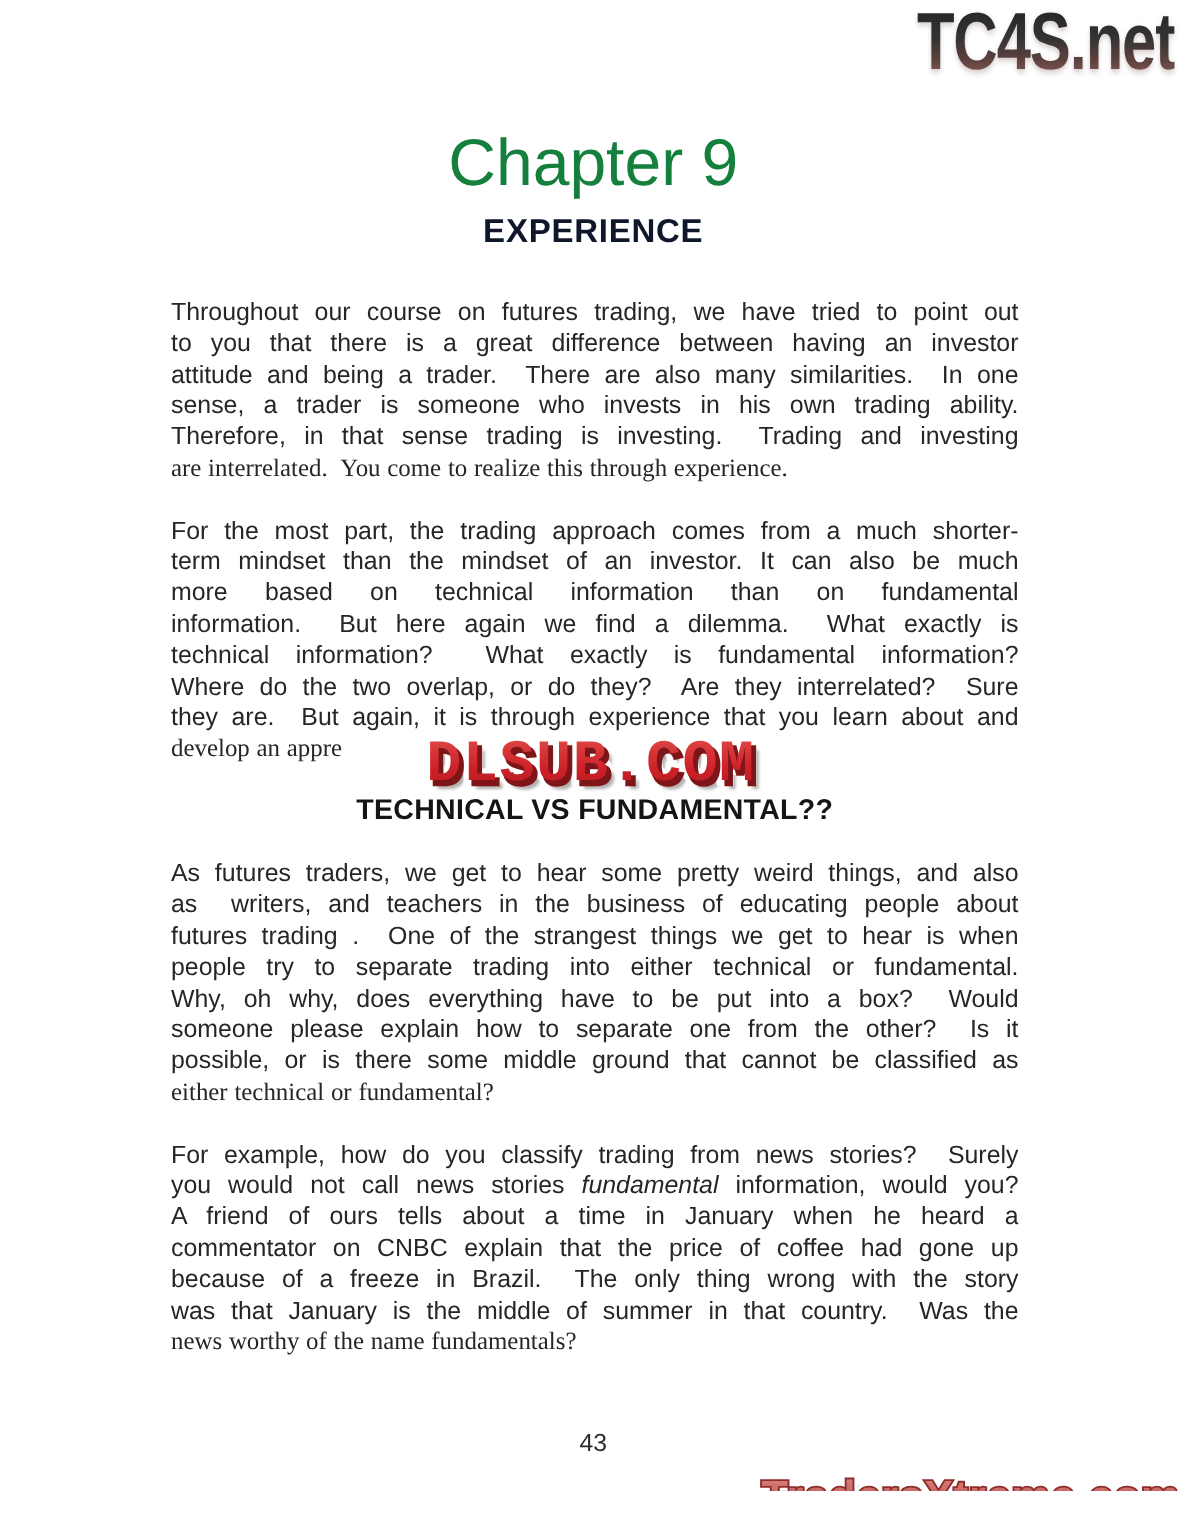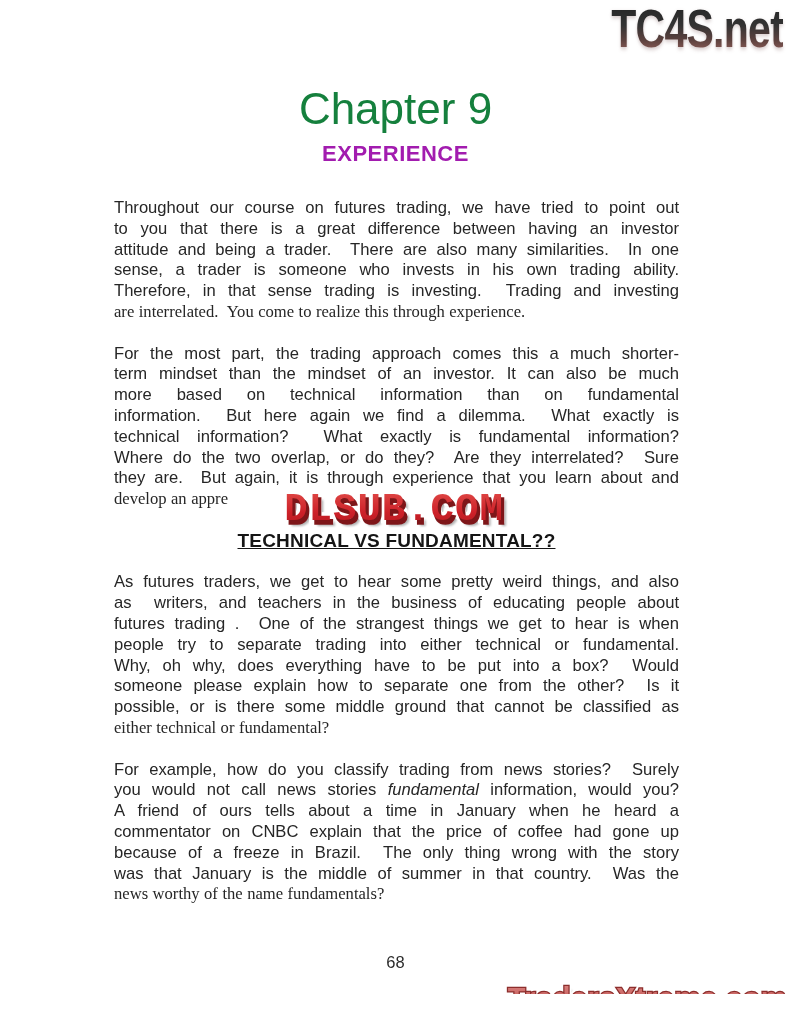--- a/index.html
+++ b/index.html
@@ -19,38 +19,38 @@
     white-space:nowrap;
   }
 
   
   .chapter-title{
     position:absolute;top:90px;left:0;width:100%;text-align:center;
     font-size:44px;font-weight:400;color:#15803d;line-height:38px;
   }
   .chapter-sub{
     position:absolute;top:141px;left:0;width:100%;text-align:center;
-    font-size:22px;font-weight:bold;color:#a21caf;letter-spacing:.5px;line-height:26px;
+    font-size:22px;font-weight:bold;color:#0f172a;letter-spacing:.5px;line-height:26px;
   }
 
   
   .body-col{
     position:absolute;left:114px;top:198px;width:565px;
     font-size:16.6px;line-height:20.8px;color:#262626;
   }
   .para{margin:0 0 20.8px 0;}
   .jline{
     text-align:justify;text-align-last:justify;
     height:20.8px;overflow:hidden;word-spacing:.02em;
   }
   .jline.last{text-align-last:left;font-family:Liberation Serif, serif;}
   .jline em{font-style:italic;}
   .section-heading{
     text-align:center;font-weight:bold;font-size:19px;color:#151515;
-    margin:0 0 20.8px 0;line-height:20.8px;letter-spacing:.2px;text-decoration:underline;
+    margin:0 0 20.8px 0;line-height:20.8px;letter-spacing:.2px;
   }
 
   
   .watermark{
     position:absolute;left:246px;top:487px;width:296px;height:50px;
     text-align:center;font-family:Liberation Mono, monospace;font-weight:bold;
     font-size:39px;line-height:46px;letter-spacing:1px;pointer-events:none;
   }
   .watermark span{position:absolute;left:0;top:0;width:100%;white-space:nowrap;}
   .wm-shadow{color:#8f8f8f;opacity:.70;transform:translate(5px,6px);filter:blur(1.2px);}
@@ -101,21 +101,21 @@
   <div class="body-col">
     <div class="para">
         <div class="jline">Throughout our course on futures trading, we have tried to point out</div>
         <div class="jline">to you that there is a great difference between having an investor</div>
         <div class="jline">attitude and being a trader.&nbsp; There are also many similarities.&nbsp; In one</div>
         <div class="jline">sense, a trader is someone who invests in his own trading ability.</div>
         <div class="jline">Therefore, in that sense trading is investing.&nbsp; Trading and investing</div>
         <div class="jline last">are interrelated.&nbsp; You come to realize this through experience.</div>
       </div>
     <div class="para">
-        <div class="jline">For the most part, the trading approach comes this a much shorter-</div>
+        <div class="jline">For the most part, the trading approach comes from a much shorter-</div>
         <div class="jline">term mindset than the mindset of an investor. It can also be much</div>
         <div class="jline">more based on technical information than on fundamental</div>
         <div class="jline">information.&nbsp; But here again we find a dilemma.&nbsp; What exactly is</div>
         <div class="jline">technical information?&nbsp; What exactly is fundamental information?</div>
         <div class="jline">Where do the two overlap, or do they?&nbsp; Are they interrelated?&nbsp; Sure</div>
         <div class="jline">they are.&nbsp; But again, it is through experience that you learn about and</div>
         <div class="jline last">develop an appre</div>
       </div>
     <div class="section-heading">TECHNICAL VS FUNDAMENTAL??</div>
     <div class="para">
@@ -139,21 +139,21 @@
       </div>
   </div>
 
   <div class="watermark">
     <span class="wm-shadow">DLSUB.COM</span>
     <span class="wm-outline">DLSUB.COM</span>
     <span class="wm-extrude">DLSUB.COM</span>
     <span class="wm-face">DLSUB.COM</span>
   </div>
 
-  <div class="page-number">68</div>
+  <div class="page-number">43</div>
 
   <div class="txm">
     <span class="tx-shadow">TradersXtreme.com</span>
     <span class="tx-outline">TradersXtreme.com</span>
     <span class="tx-edge">TradersXtreme.com</span>
     <span class="tx-face">TradersXtreme.com</span>
   </div>
 
 </div>
 

